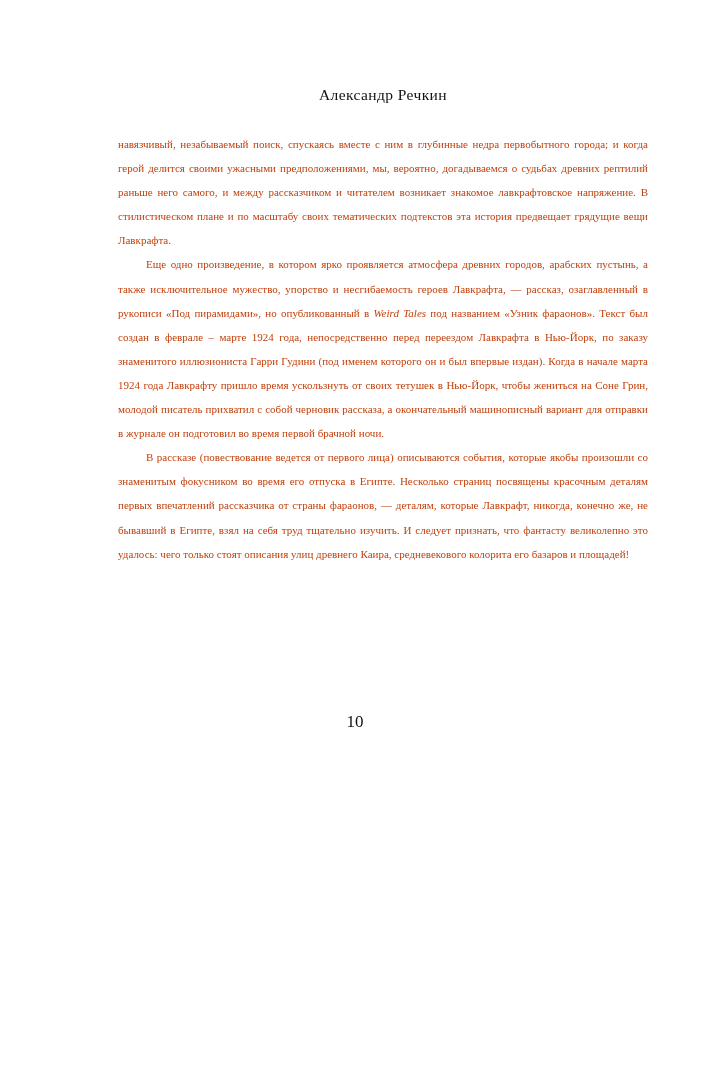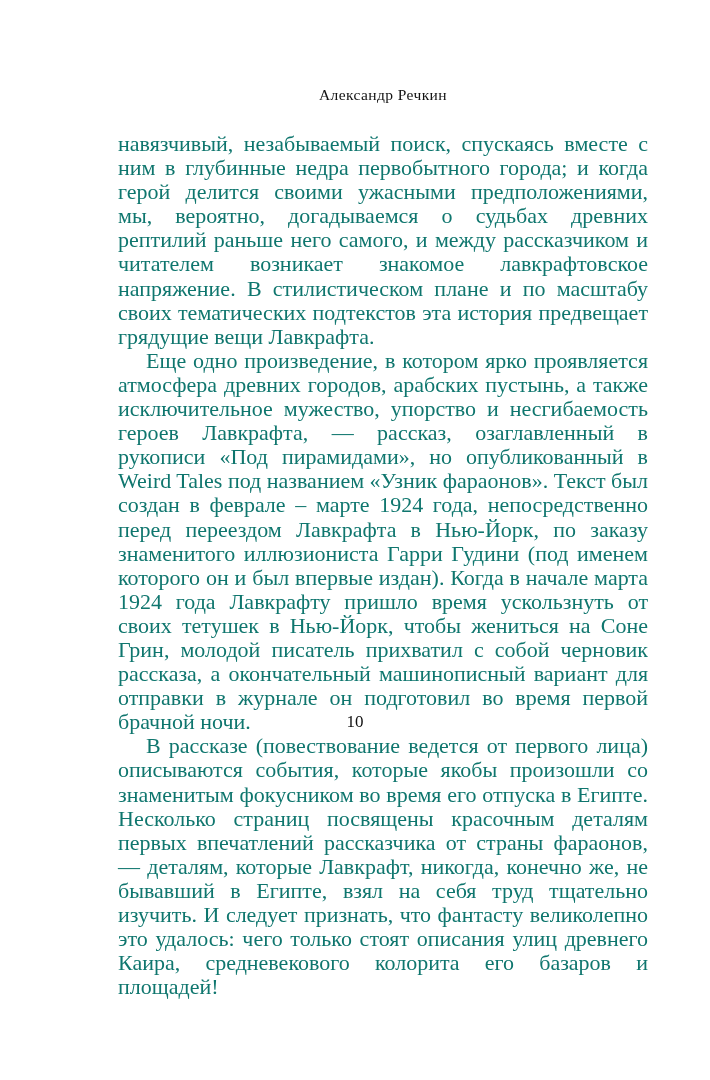--- a/index.html
+++ b/index.html
@@ -23,38 +23,39 @@
     position: relative;
   }
   .running-head {
     text-align: center;
     font-size: 15.5px;
     letter-spacing: 0.4px;
     margin: 0 0 28px 0;
     color: #121212;
   }
   .body-text {
-    font-size: 22px;
+    font-size: 11px;
     line-height: 24.1px;
     text-align: justify;
     text-justify: inter-word;
-    color: #0f766e;
+    color: #c2410c;
     hyphens: manual;
   }
   .body-text p {
     margin: 0;
     text-indent: 28px;
   }
   .body-text p.no-indent {
     text-indent: 0;
   }
   .body-text p + p {
     margin-top: 0;
   }
   .italic {
+    font-style: italic;
   }
   .folio {
     position: absolute;
     left: 0;
     right: 0;
     bottom: 84px;
     text-align: center;
     font-size: 17px;
     color: #111111;
   }

